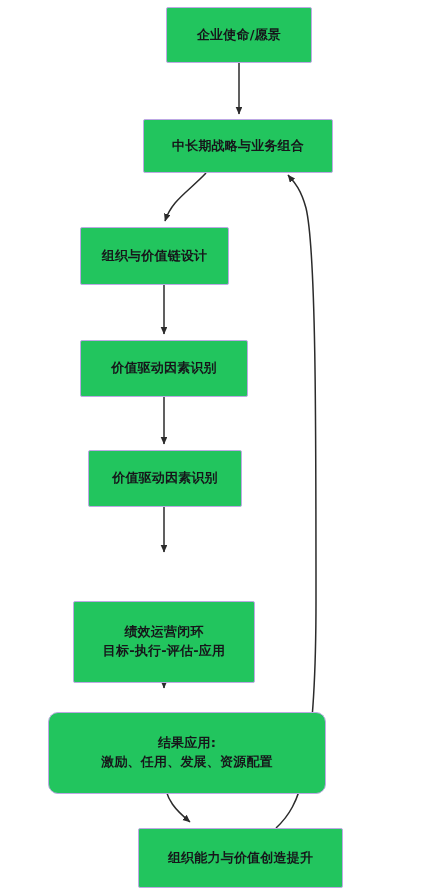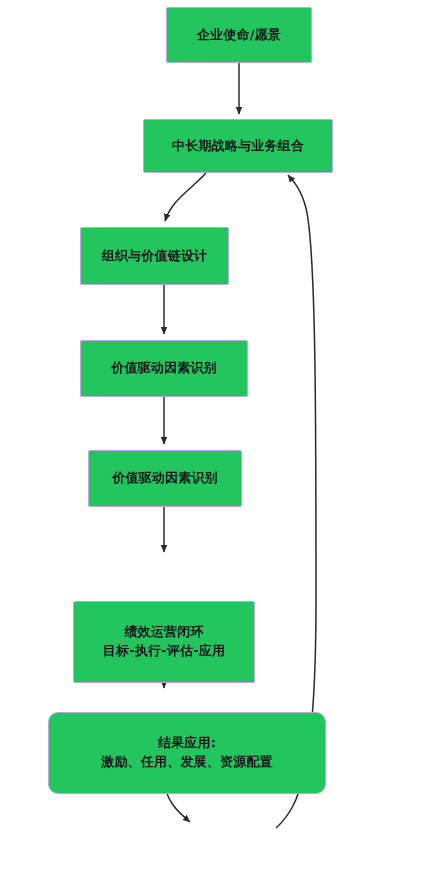--- a/index.html
+++ b/index.html
@@ -104,14 +104,17 @@
   <div class="node" style="left:73px; top:558px; width:182px; height:82px;margin-top:43px;">
     <span class="node-label">绩效运营闭环
 目标-执行-评估-应用</span>
   </div>
 
   <div class="node" style="left:48px; top:712px; width:278px; height:82px;border-radius:10px;">
     <span class="node-label">结果应用:
 激励、任用、发展、资源配置</span>
   </div>
 
+  <div class="node" style="left:138px; top:828px; width:205px; height:60px;">
+    <span class="node-label">组织能力与价值创造提升</span>
+  </div>
 
 </div>
 
 </body></html>

